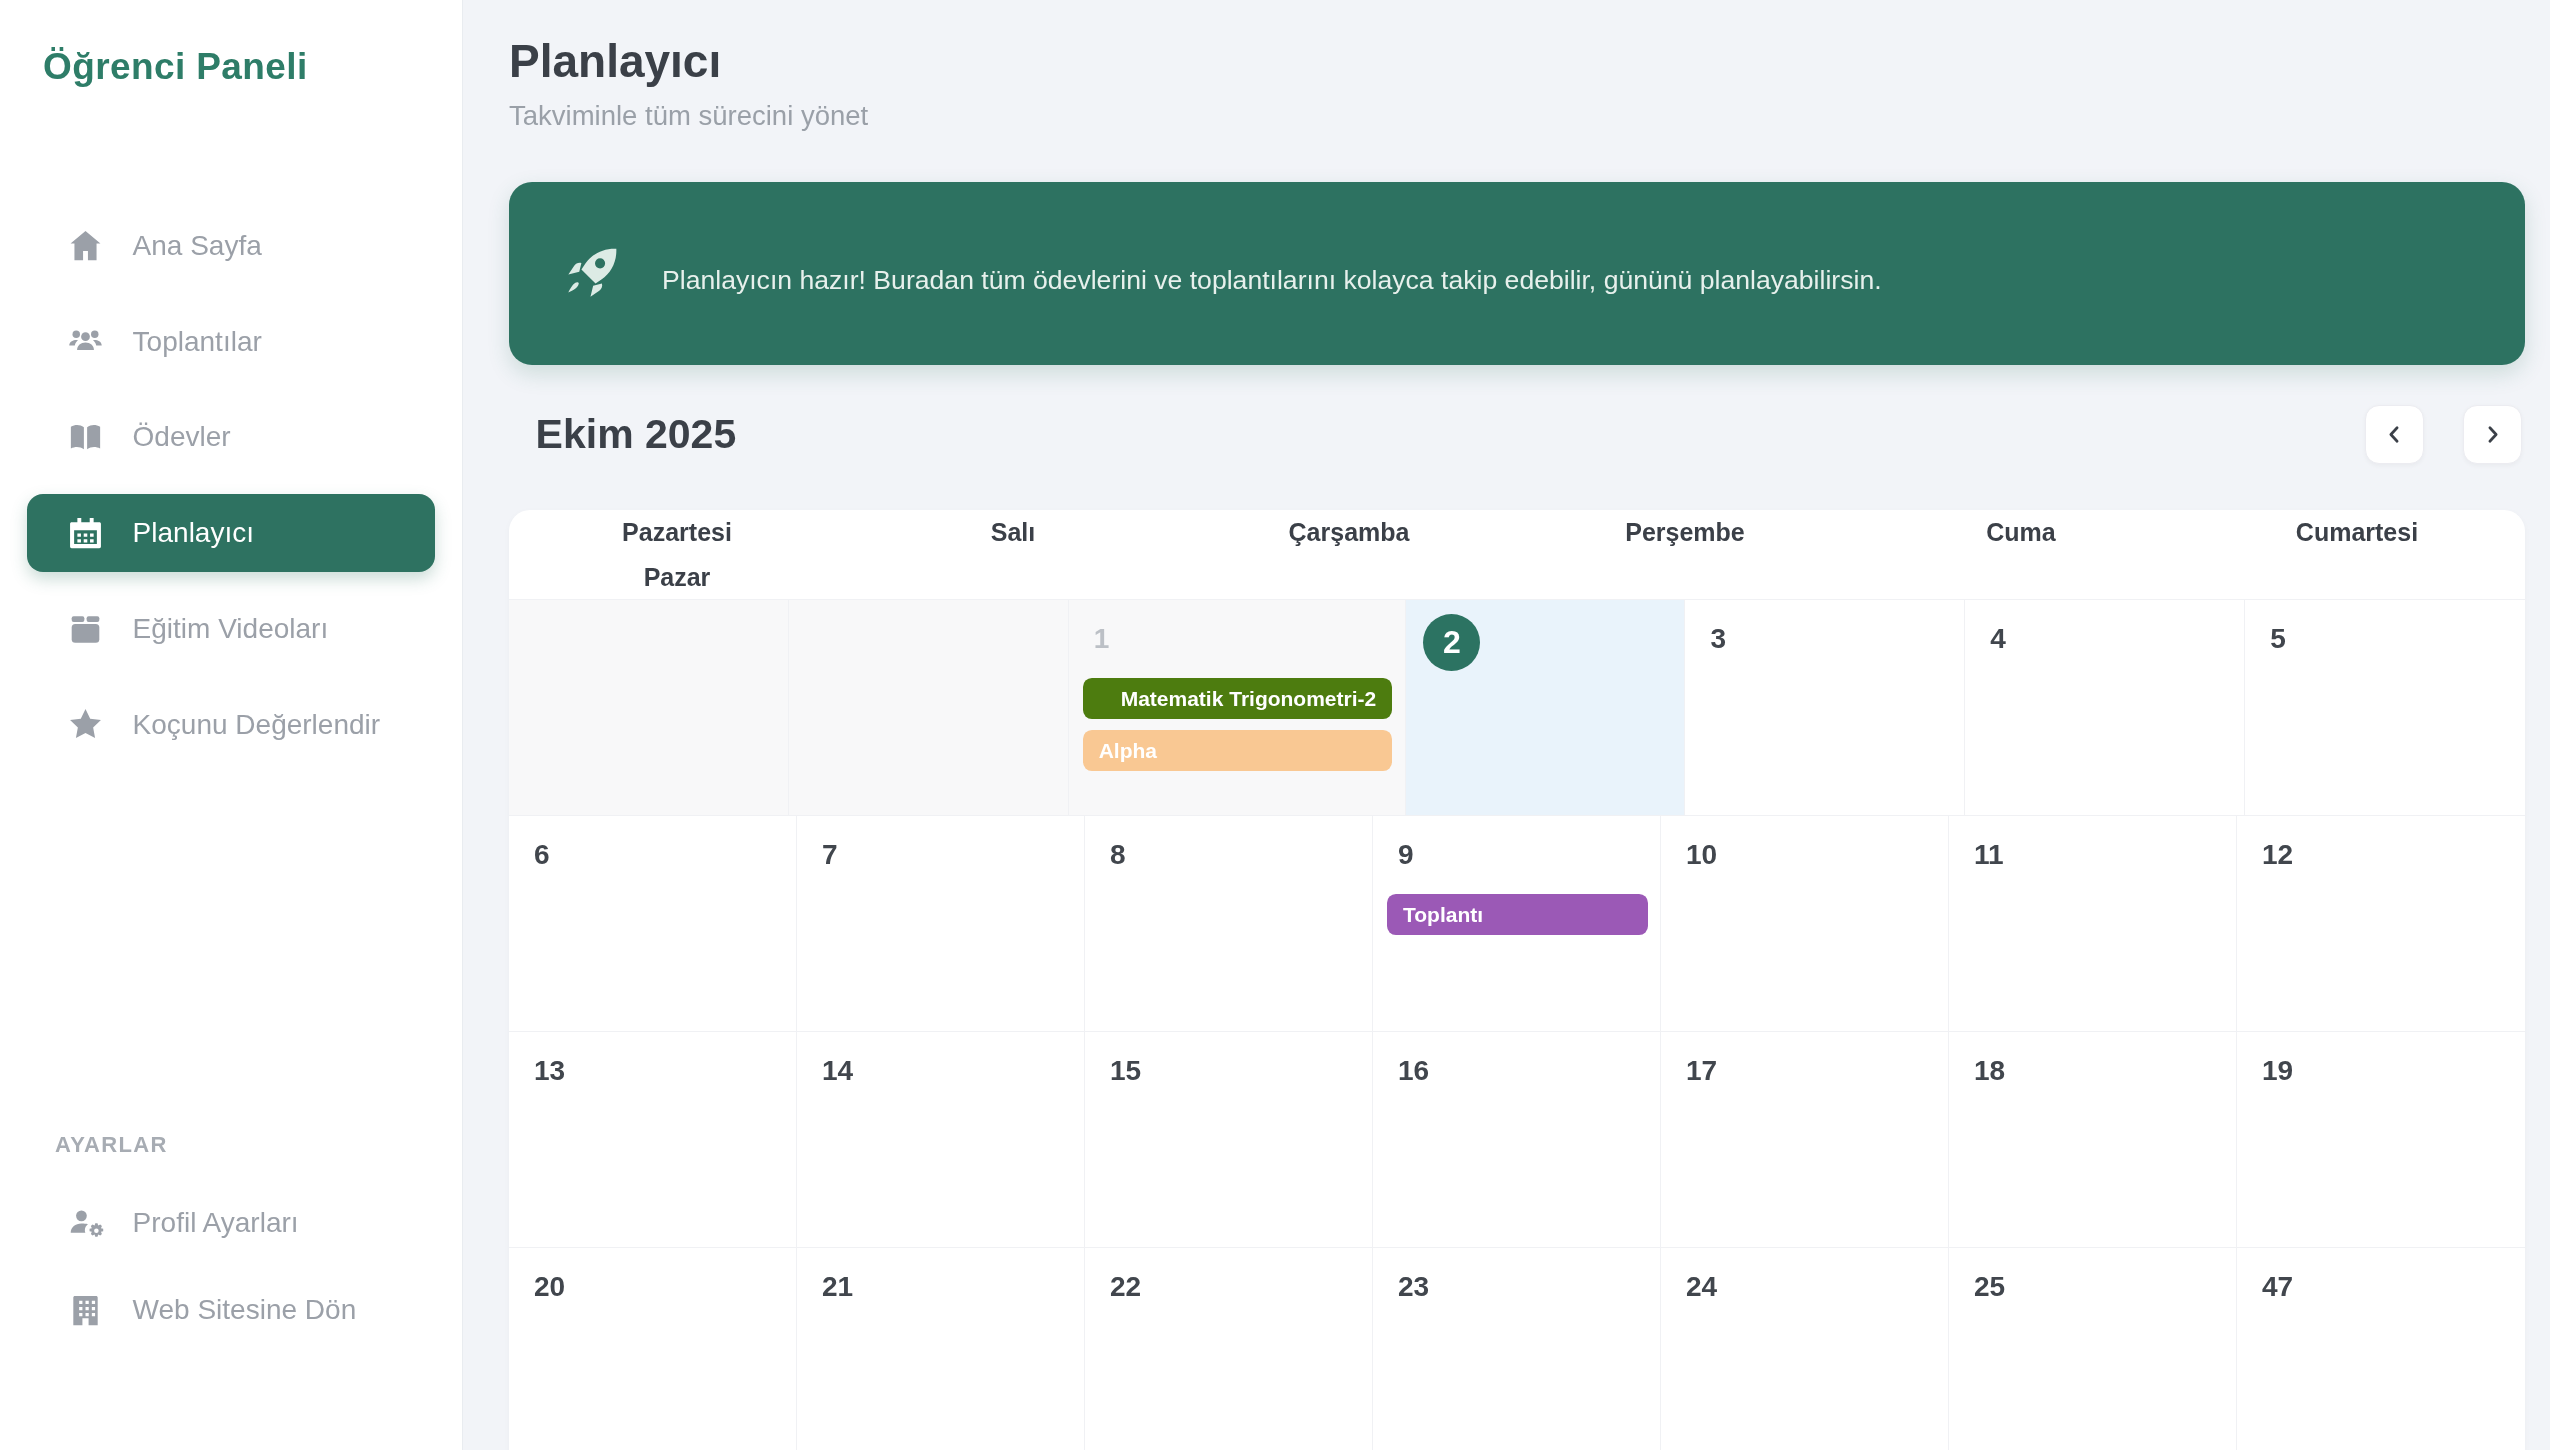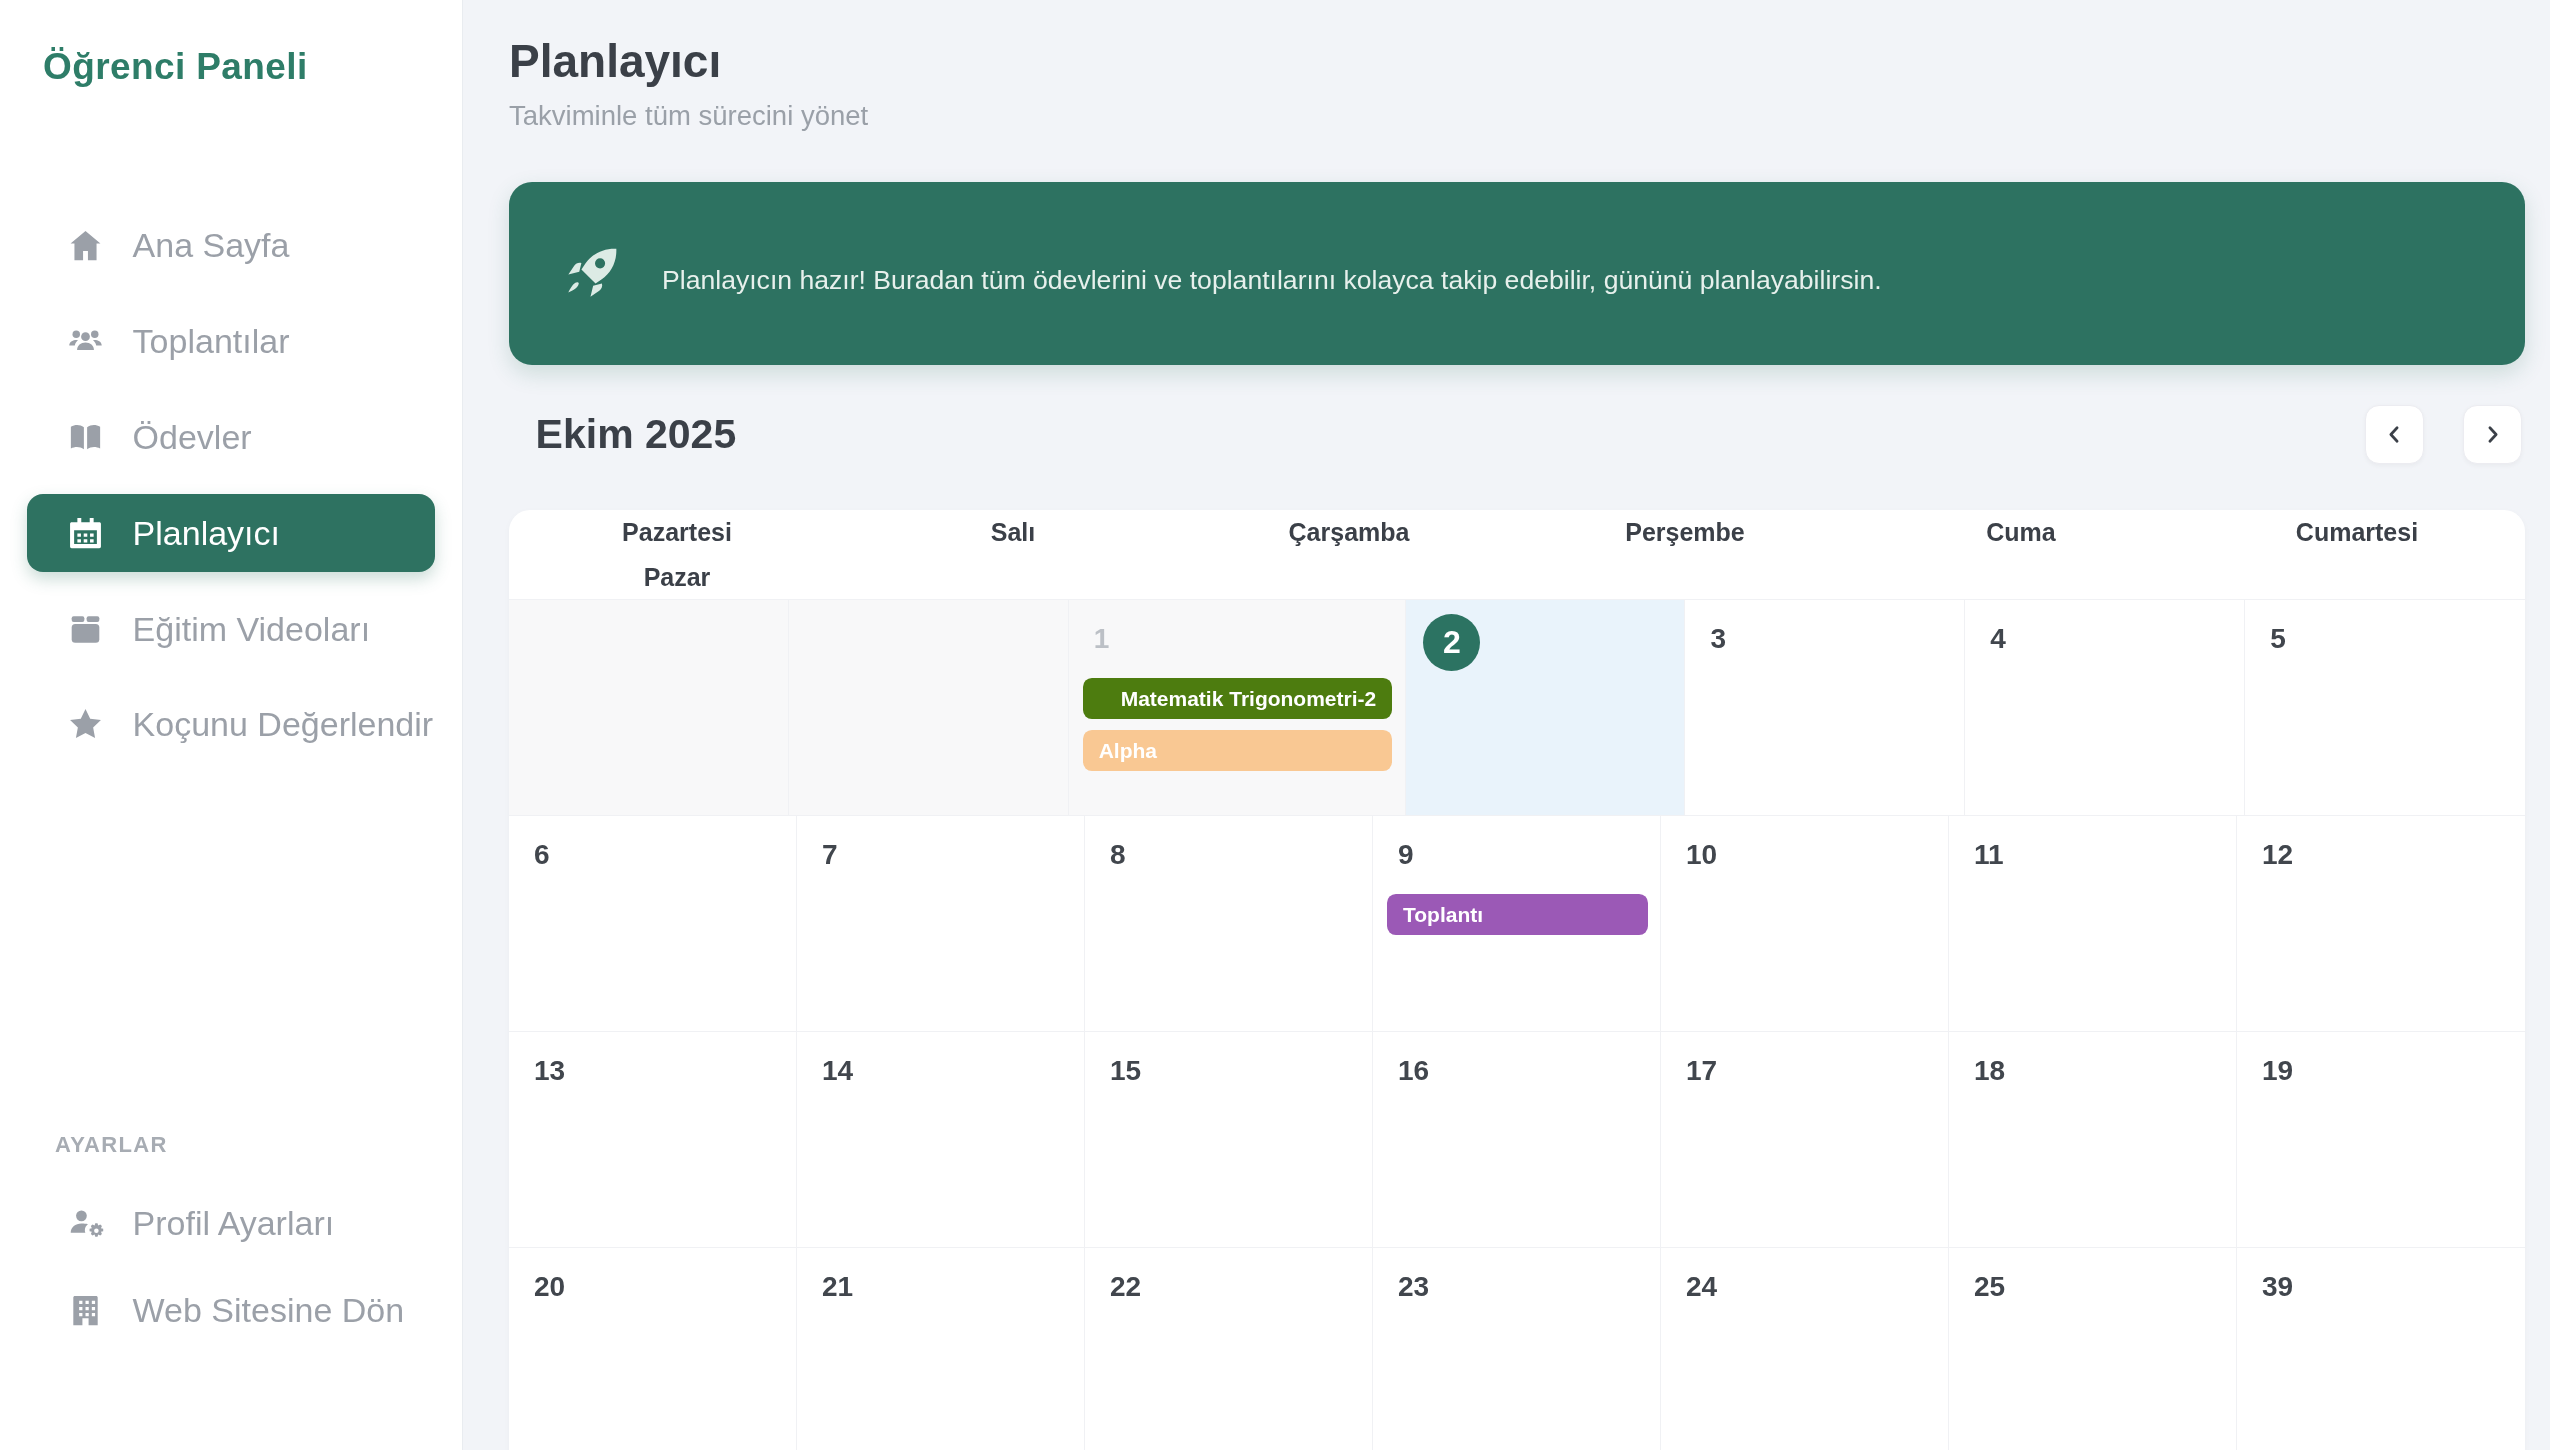--- a/index.html
+++ b/index.html
@@ -16,21 +16,21 @@
     display:flex; flex-direction:column; z-index:5;gap:48px;
   }
   .sidebar-title {
     margin:46px 0 0 43px; font-size:37px; font-weight:bold; color:#2e7d68;
     letter-spacing:0.4px;
   }
   .nav { margin-top:62px; display:flex; flex-direction:column; }
   .nav-item {
     display:flex; align-items:center; gap:28px;
     height:78px; margin:8.9px 26.6px; padding:0 0 0 39px;
-    border-radius:16px; color:#9ba0a8; font-size:34px; font-weight:500;
+    border-radius:16px; color:#9ba0a8; font-size:28px; font-weight:500;
     cursor:pointer; flex:none;
   }
   .nav-item .icon { width:39px; height:39px; flex:none; display:flex; align-items:center; justify-content:center; }
   .nav-item .icon svg { width:39px; height:39px; }
   .nav-item.active {
     background:#2e7261; color:#ffffff;
     box-shadow:0 7px 16px rgba(46,114,97,.25);
   }
   .settings { margin-top:auto; padding-bottom:92px; display:flex; flex-direction:column; }
   .settings-label {
@@ -311,19 +311,19 @@
           <div class="day-cell">
             <div class="day-num">23</div>
           </div>
           <div class="day-cell">
             <div class="day-num">24</div>
           </div>
           <div class="day-cell">
             <div class="day-num">25</div>
           </div>
           <div class="day-cell">
-            <div class="day-num">39</div>
+            <div class="day-num">47</div>
           </div>
         </div>
       </div>
   </section>
 </main>
 
 
 </body></html>

